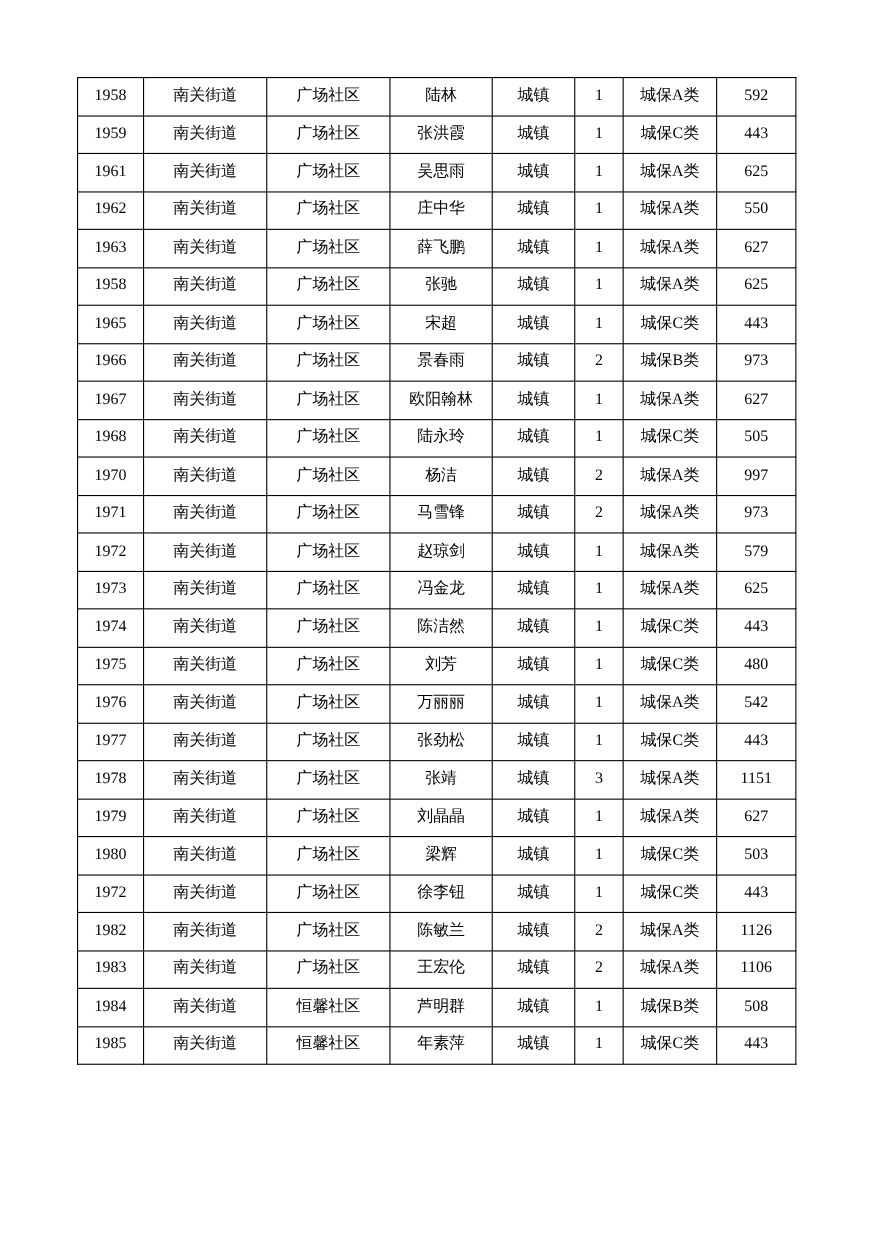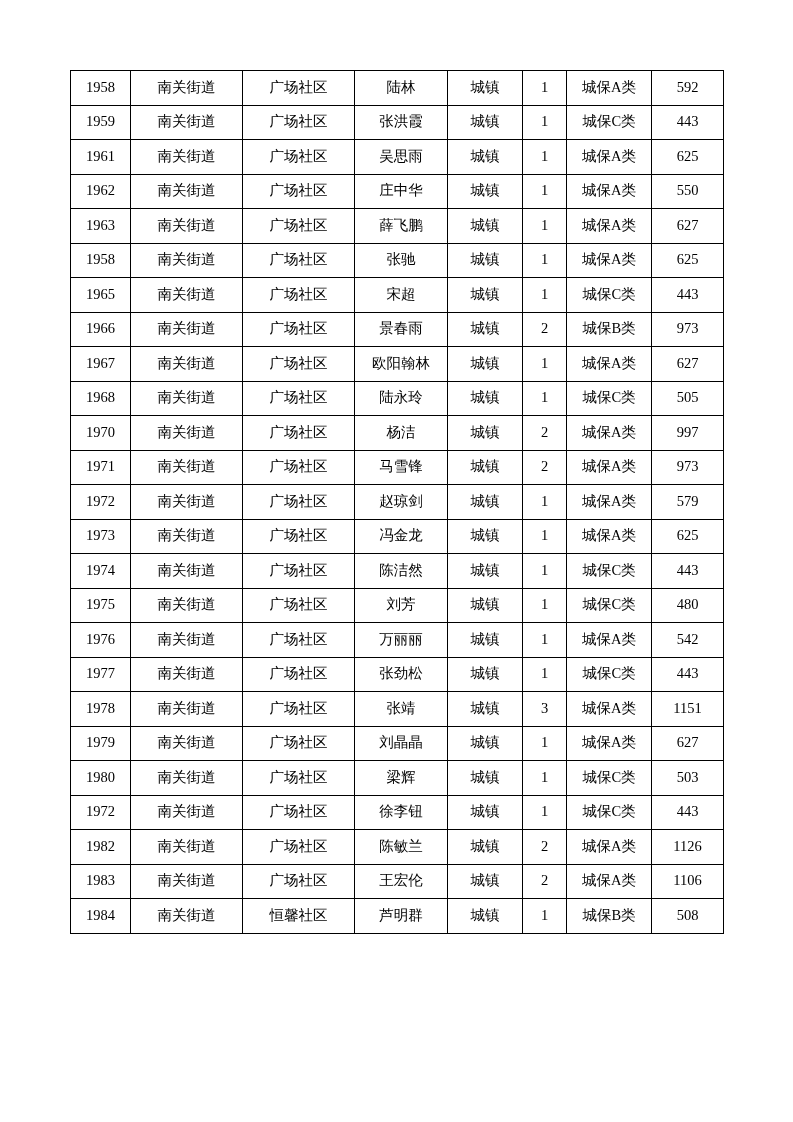--- a/index.html
+++ b/index.html
@@ -304,15 +304,25 @@
         <tr>
           <td>1984</td>
           <td>南关街道</td>
           <td>恒馨社区</td>
           <td>芦明群</td>
           <td>城镇</td>
           <td>1</td>
           <td>城保B类</td>
           <td>508</td>
         </tr>
+        <tr>
+          <td>1985</td>
+          <td>南关街道</td>
+          <td>恒馨社区</td>
+          <td>年素萍</td>
+          <td>城镇</td>
+          <td>1</td>
+          <td>城保C类</td>
+          <td>443</td>
+        </tr>
       </tbody>
   </table>
 </div>
 
 </body></html>

